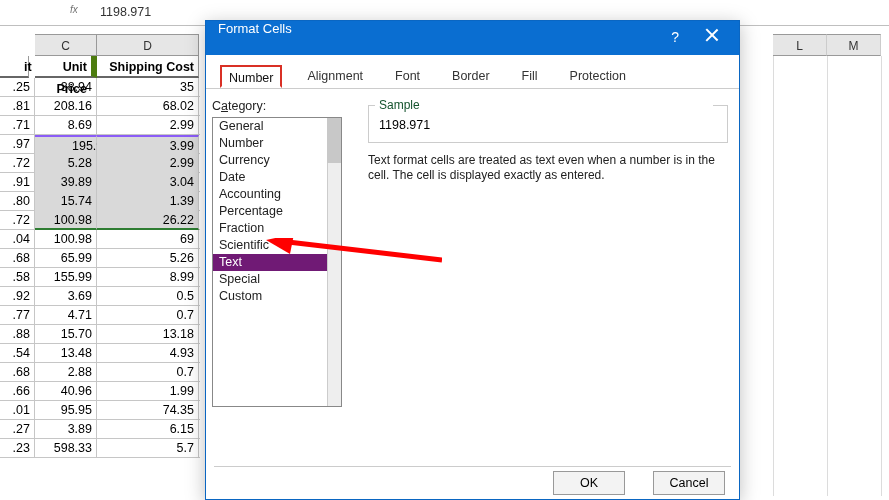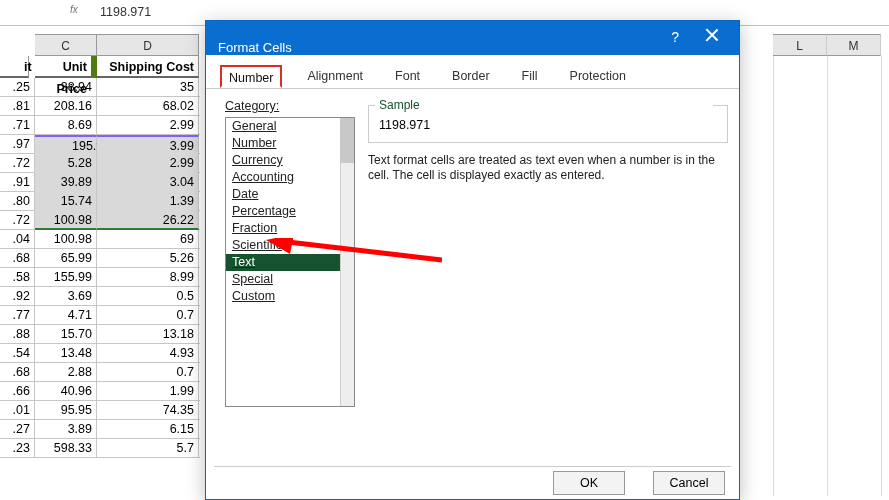--- a/index.html
+++ b/index.html
@@ -34,40 +34,40 @@
   .sel { background: #d9d9d9; }
   .sel-top { border-top: 2px solid #8b5cf6; padding-left: 37px; }
   .sel-bot { border-bottom: 2px solid #2e7d32; }
 
   
   .emptycols { position: absolute; left: 773px; top: 56px; width: 116px; height: 440px; }
   .emptycols div { position: absolute; top: 0; height: 440px; border-right: 1px solid #dcdcdc; }
 
   
   .dialog { position: absolute; left: 205px; top: 20px; width: 535px; height: 480px; background: #fff; border: 1px solid #0a66c2; box-shadow: 0 4px 18px rgba(0,0,0,0.25); }
-  .titlebar { height: 34px; background: #0a6ed1; color: #fff; display: flex; align-items: flex-end; padding-left: 12px; font-size: 13px; position: relative; }
+  .titlebar { height: 34px; background: #0a6ed1; color: #fff; display: flex; align-items: flex-start; padding-left: 12px; font-size: 13px; position: relative; }
   .titlebar .q { position: absolute; right: 60px; top: 8px; font-size: 14px; }
   .titlebar .x { position: absolute; right: 18px; top: 6px; width: 18px; height: 18px; }
   .titlebar .x::before, .titlebar .x::after { content:""; position:absolute; left:8px; top:0; width:1.5px; height:16px; background:#fff; }
   .titlebar .x::before { transform: rotate(45deg); }
   .titlebar .x::after { transform: rotate(-45deg); }
 
   .tabs { display: flex; gap: 18px; padding: 10px 14px 0 14px; font-size: 12.5px; color: #444; border-bottom: 1px solid #ccc; height: 34px; }
   .tab { padding: 4px 7px; cursor: pointer; color:#333; }
   .tab.active { color: #111; border: 2px solid #d93025; border-bottom: 2px solid #fff; position: relative; top: 0px; font-weight: 500; }
 
-  .body { padding: 10px 19px; font-size: 12.5px; color: #222; text-decoration: underline; }
+  .body { padding: 10px 6px; font-size: 12.5px; color: #222; }
   .cat-label { font-size: 12.5px; }
   .cat-label span { text-decoration: underline; }
 
   .catlist { margin-top: 4px; width: 130px; height: 290px; border: 1px solid #888; background: #fff; position: relative; overflow: hidden; }
   .catlist .scroll { position:absolute; right:0; top:0; width:14px; height:100%; background:#eee; border-left:1px solid #ccc;}
   .catlist .thumb { position:absolute; right:0; top:0; width:14px; height:45px; background:#c8c8c8; }
   .catitem { padding: 1px 6px; font-size: 12.5px; cursor: default; line-height: 15px; }
-  .catitem.sel { background: #14532d; color: #fff; }
+  .catitem.sel { background: #701a75; color: #fff; }
 
   .right-pane { position: absolute; left: 162px; top: 84px; width: 360px; }
   .sample-box { border: 1px solid #ccc; padding: 6px 10px 10px 10px; position: relative; }
   .sample-box legend { font-size: 12px; color: #14532d; background: #fff; padding: 0 4px; position: relative; top: -14px; left: -4px; }
   .sample-val { font-size: 12.5px; margin-top: -8px; }
   .desc { font-size: 12px; margin-top: 10px; line-height: 15px; color: #222; }
 
   
   .arrow { position: absolute; left: 264px; top: 238px; width: 178px; height: 30px; pointer-events: none; }
 
@@ -220,22 +220,22 @@
       </div>
 
   <div class="body">
     <div class="cat-label">
       <span style="text-decoration:none">C</span><span>a</span><span style="text-decoration:none">tegory:</span>
     </div>
     <div class="catlist" id="catlist">
       <div class="catitem">General</div>
           <div class="catitem">Number</div>
           <div class="catitem">Currency</div>
+          <div class="catitem">Date</div>
           <div class="catitem">Accounting</div>
-          <div class="catitem">Date</div>
           <div class="catitem">Percentage</div>
           <div class="catitem">Fraction</div>
           <div class="catitem">Scientific</div>
           <div class="catitem sel">Text</div>
           <div class="catitem">Special</div>
           <div class="catitem">Custom</div>
           <div class="scroll">
             <div class="thumb"></div>
           </div>
     </div>

